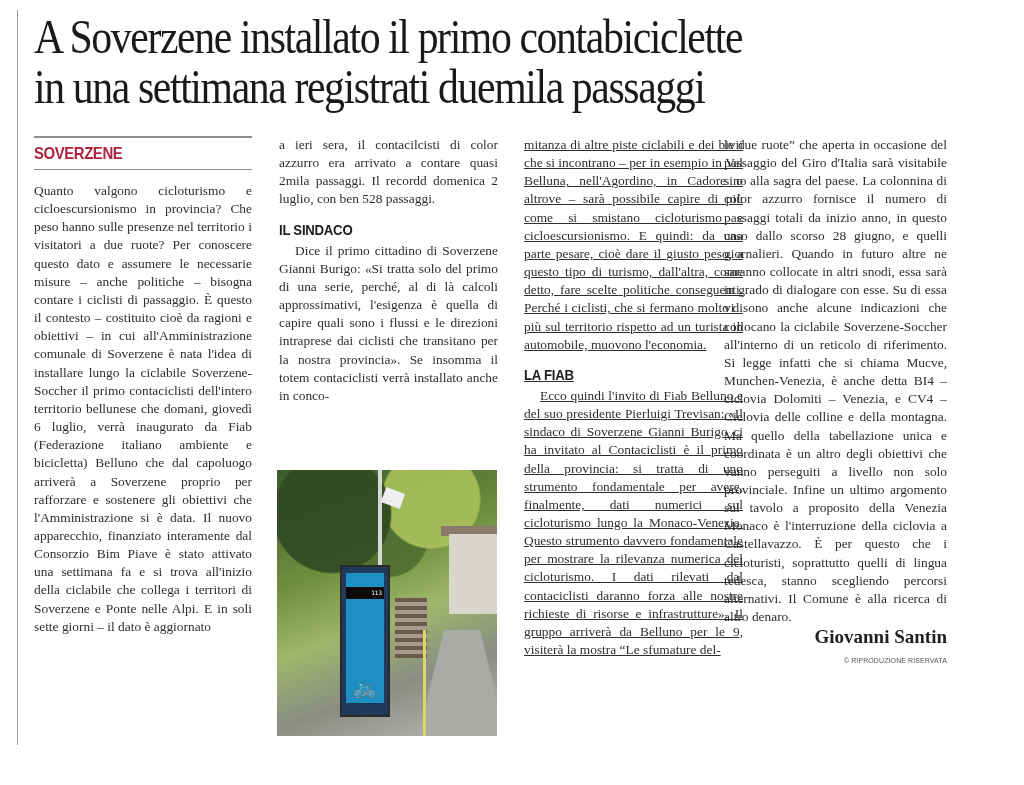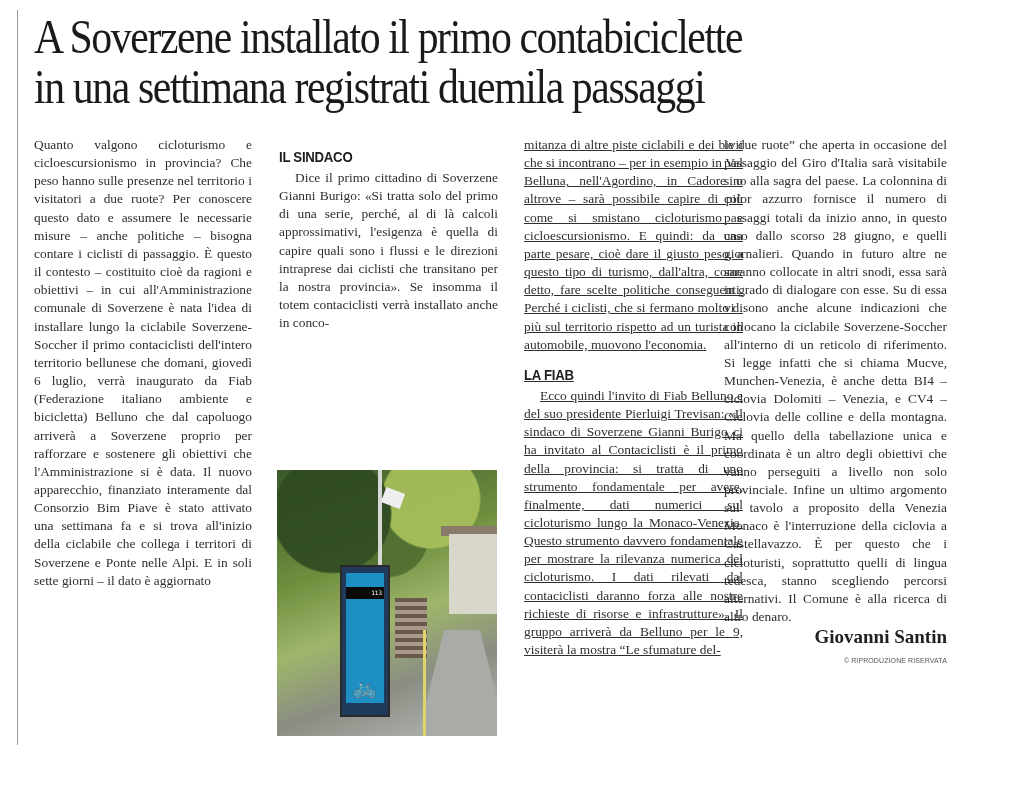--- a/index.html
+++ b/index.html
@@ -58,24 +58,30 @@
 <body>
 
 <div class="left-rule"></div>
 
 <h1 class="headline">
   <span>A Soverzene installato il primo contabiciclette</span>
   <span>in una settimana registrati duemila passaggi</span>
 </h1>
 
 <div class="col c1">
+  <div class="kicker-box">
+    <div class="kicker-rule"></div>
+    <div class="kicker">SOVERZENE</div>
+    <div class="kicker-rule bottom"></div>
+  </div>
   <p>Quanto valgono cicloturismo e cicloescursionismo in provincia? Che peso hanno sulle presenze nel territorio i visitatori a due ruote? Per conoscere questo dato e assumere le necessarie misure – anche politiche – bisogna contare i ciclisti di passaggio. È questo il contesto – costituito cioè da ragioni e obiettivi – in cui all'Amministrazione comunale di Soverzene è nata l'idea di installare lungo la ciclabile Soverzene-Soccher il primo contaciclisti dell'intero territorio bellunese che domani, giovedì 6 luglio, verrà inaugurato da Fiab (Federazione italiano ambiente e bicicletta) Belluno che dal capoluogo arriverà a Soverzene proprio per rafforzare e sostenere gli obiettivi che l'Amministrazione si è data. Il nuovo apparecchio, finanziato interamente dal Consorzio Bim Piave è stato attivato una settimana fa e si trova all'inizio della ciclabile che collega i territori di Soverzene e Ponte nelle Alpi. E in soli sette giorni – il dato è aggiornato</p>
 </div>
 
 <div class="col c2">
+  <p>a ieri sera, il contacilcisti di color azzurro era arrivato a contare quasi 2mila passaggi. Il recordd domenica 2 luglio, con ben 528 passaggi.</p>
   <div class="subhead">IL SINDACO</div>
   <p class="indent">Dice il primo cittadino di Soverzene Gianni Burigo: «Si tratta solo del primo di una serie, perché, al di là calcoli approssimativi, l'esigenza è quella di capire quali sono i flussi e le direzioni intraprese dai ciclisti che transitano per la nostra provincia». Se insomma il totem contaciclisti verrà installato anche in conco-</p>
 </div>
 
 <div class="photo">
   <div class="trees"></div>
   <div class="roof"></div>
   <div class="building"></div>
   <div class="stairs"></div>
   <div class="path"></div>

